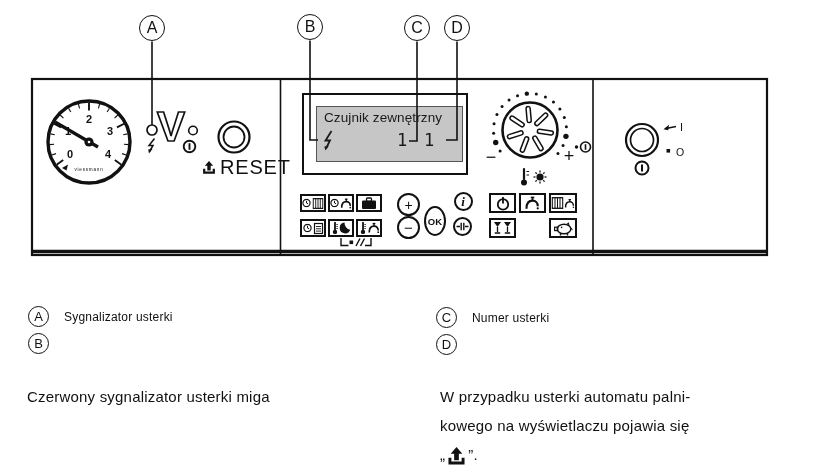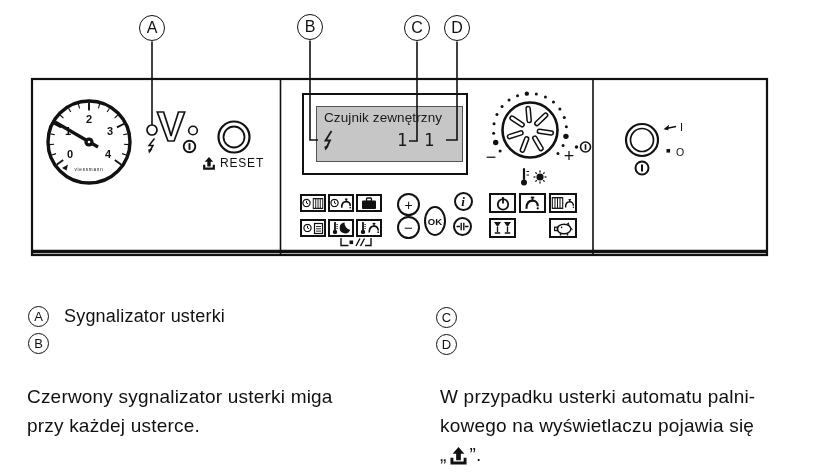--- a/index.html
+++ b/index.html
@@ -17,27 +17,27 @@
   .disp-inner{position:absolute;left:12px;top:11px;width:147px;height:56px;background:#c6c6c6;
               border:1px solid #555;box-sizing:border-box;}
   .disp-title{position:absolute;left:7px;top:3px;font-size:13.5px;letter-spacing:0.1px;color:#1a1a1a;white-space:nowrap;}
   .seg{position:absolute;top:23px;font-family:"DejaVu Sans Mono",monospace;font-size:17px;color:#1a1a1a;}
   
   .pbtn{position:absolute;background:#fff;border:2.2px solid #111;box-sizing:border-box;
         display:flex;align-items:center;justify-content:center;z-index:2;}
   .rbtn{position:absolute;background:#fff;border:2px solid #111;border-radius:50%;box-sizing:border-box;
         display:flex;align-items:center;justify-content:center;z-index:2;}
   .reset-label{position:absolute;left:203px;top:156px;display:flex;align-items:center;gap:5px;z-index:2;}
-  .reset-label span{font-size:12px;letter-spacing:0.8px;color:#111;}
+  .reset-label span{font-size:20px;letter-spacing:0.8px;color:#111;}
   
   .legend-item{position:absolute;display:flex;align-items:center;gap:15px;z-index:2;}
   .llet{width:21px;height:21px;border:1.6px solid #111;border-radius:50%;display:flex;flex:0 0 auto;
         align-items:center;justify-content:center;font-size:13px;box-sizing:border-box;}
-  .llabel{font-size:18px;letter-spacing:0.2px;}
-  .para{position:absolute;font-size:19px;line-height:29px;letter-spacing:0.2px;z-index:2;}
+  .llabel{font-size:12px;letter-spacing:0.2px;}
+  .para{position:absolute;font-size:15px;line-height:29px;letter-spacing:0.2px;z-index:2;}
   .qline{display:flex;align-items:flex-end;gap:2px;height:29px;}
 </style>
 </head>
 <body>
 
 <svg width="0" height="0" style="position:absolute" aria-hidden="true">
   <defs>
     <symbol id="ic-clock" viewBox="0 0 10 10">
       <circle cx="5" cy="5" r="4" fill="none" stroke="#111" stroke-width="1.3"></circle>
       <path d="M5 5V2.6 M5 5L6.8 6" stroke="#111" stroke-width="1.1" fill="none"></path>
@@ -331,28 +331,28 @@
 
   <div class="legend-item" style="left:28px;top:306px">
     <span class="llet">A</span>
     <span class="llabel">Sygnalizator usterki</span>
   </div>
   <div class="legend-item" style="left:28px;top:333px">
     <span class="llet">B</span>
   </div>
   <div class="legend-item" style="left:436px;top:307px">
     <span class="llet">C</span>
+    <span class="llabel">Numer usterki</span>
   </div>
   <div class="legend-item" style="left:436px;top:334px">
     <span class="llet">D</span>
   </div>
 
   <div class="para" style="left:27px;top:382px;width:390px">
     <div>Czerwony sygnalizator usterki miga</div>
-    <div>przy każdej usterce.</div>
   </div>
   <div class="para" style="left:440px;top:382px;width:395px">
     <div>W przypadku usterki automatu palni-</div>
     <div>kowego na wyświetlaczu pojawia się</div>
     <div class="qline">
       <span>„</span>
       <svg width="17" height="18" viewBox="0 0 12 13" style="margin:0 1px 4px 1px">
           <use href="#ic-unlock"></use>
         </svg>
       <span>”.</span>

